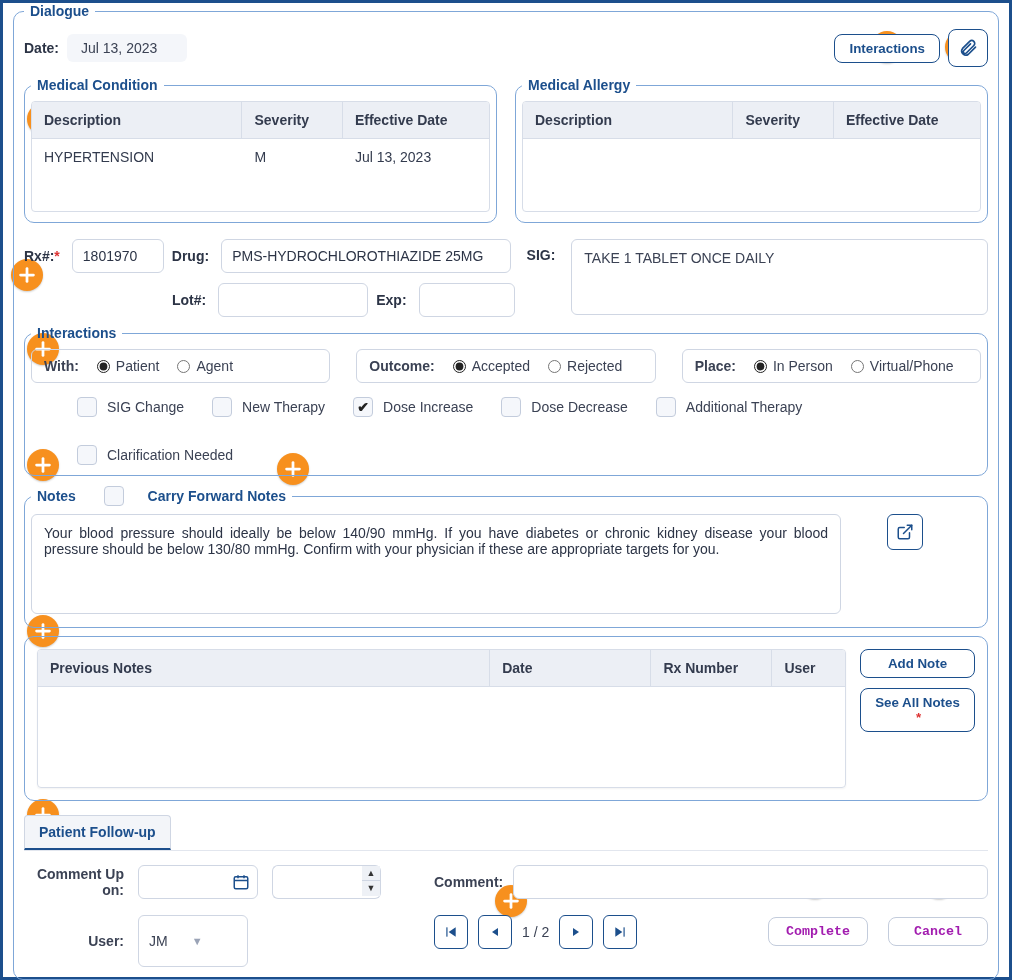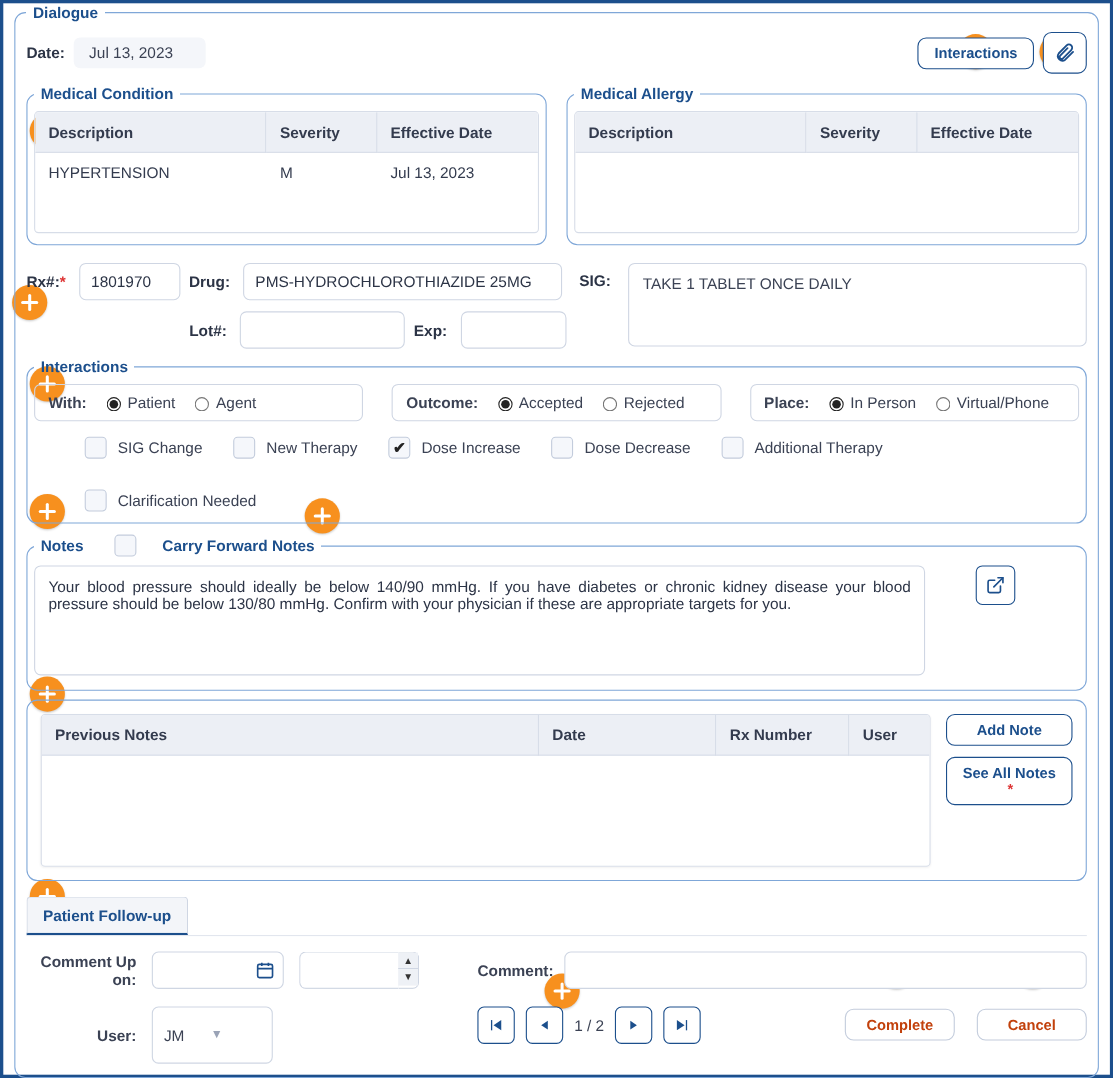--- a/index.html
+++ b/index.html
@@ -15,21 +15,21 @@
     fieldset.box { border:1.5px solid #7fa7d8; border-radius:10px; padding:10px 10px 12px; position:relative; }
     fieldset.box > legend { padding:0 6px; font-weight:600; color:#1c4f8c; font-size:14px; }
 
     
     .hdr-row { display:flex; align-items:center; gap:8px; margin-bottom:10px; }
     .lbl { color:#2c3446; }
     .bold { font-weight:700; }
     .date-field { background:#f4f6fa; border-radius:6px; padding:6px 14px; min-width:120px; }
 
     .btn { border:1.5px solid #1c4f8c; background:#fff; color:#1c4f8c; border-radius:8px; padding:6px 14px; font-weight:600; cursor:pointer; }
-    .btn.light { color:#c2410c; border-color:#c3ccdc; }
+    .btn.light { color:#a21caf; border-color:#c3ccdc;font-family:Liberation Mono, monospace; }
     .btn .req { color:#d33; margin-left:2px; }
     .iconbtn { border:1.5px solid #1c4f8c; background:#fff; border-radius:8px; width:40px; height:38px; display:flex; align-items:center; justify-content:center; cursor:pointer; }
 
     
     .two-cols { display:flex; gap:18px; }
     fieldset.panel { flex:1; border:1.5px solid #7fa7d8; border-radius:10px; padding:8px 6px 10px; }
     fieldset.panel > legend { padding:0 6px; font-weight:600; color:#1c4f8c; }
     .tbl-wrap { border:1px solid #d7dde8; border-radius:4px; overflow:hidden; }
     table { width:100%; border-collapse:collapse; }
     th { text-align:left; background:#eceff5; color:#333b4e; font-weight:600; padding:10px 12px; border-right:1px solid #d7dde8; border-bottom:1px solid #d7dde8; font-size:14px; }
@@ -41,21 +41,21 @@
     .rxrow { display:flex; gap:12px; align-items:flex-start; margin:16px 0 8px; }
     .field-label { font-weight:700; color:#2c3446; display:inline-block; margin-right:4px; white-space:nowrap; }
     .field-label .req { color:#d33; }
     .inp { border:1px solid #cfd6e3; border-radius:6px; padding:8px 10px; font-size:14px; color:#2c3446; background:#fff; }
     .sig-box { flex:1; border:1px solid #cfd6e3; border-radius:6px; padding:10px 12px; min-height:76px; }
 
     
     .inner-row { display:flex; gap:26px; }
     .group { border:1px solid #cfd6e3; border-radius:6px; padding:8px 12px; display:flex; align-items:center; gap:18px; }
     .glabel { font-weight:700; }
-    .radio { display:inline-flex; align-items:flex-end; gap:6px; }
+    .radio { display:inline-flex; align-items:center; gap:6px; }
     .radio input { accent-color:#222; }
     .chk-row { display:flex; flex-wrap:wrap; gap:28px; padding:14px 10px 0 46px; }
     .chk { display:inline-flex; align-items:center; gap:10px; }
     .chkbox { width:20px; height:20px; border:1px solid #c3ccdc; border-radius:4px; display:inline-flex; align-items:center;justify-content:center; background:#f5f7fb; }
     .chkbox.checked::after { content:"✔"; font-size:14px; color:#222; font-weight:700; }
 
     
     .notes-head { display:flex; align-items:center; gap:10px; }
     .notes-head .link { color:#1c4f8c; font-weight:600; }
     .note-area { position:relative; }

